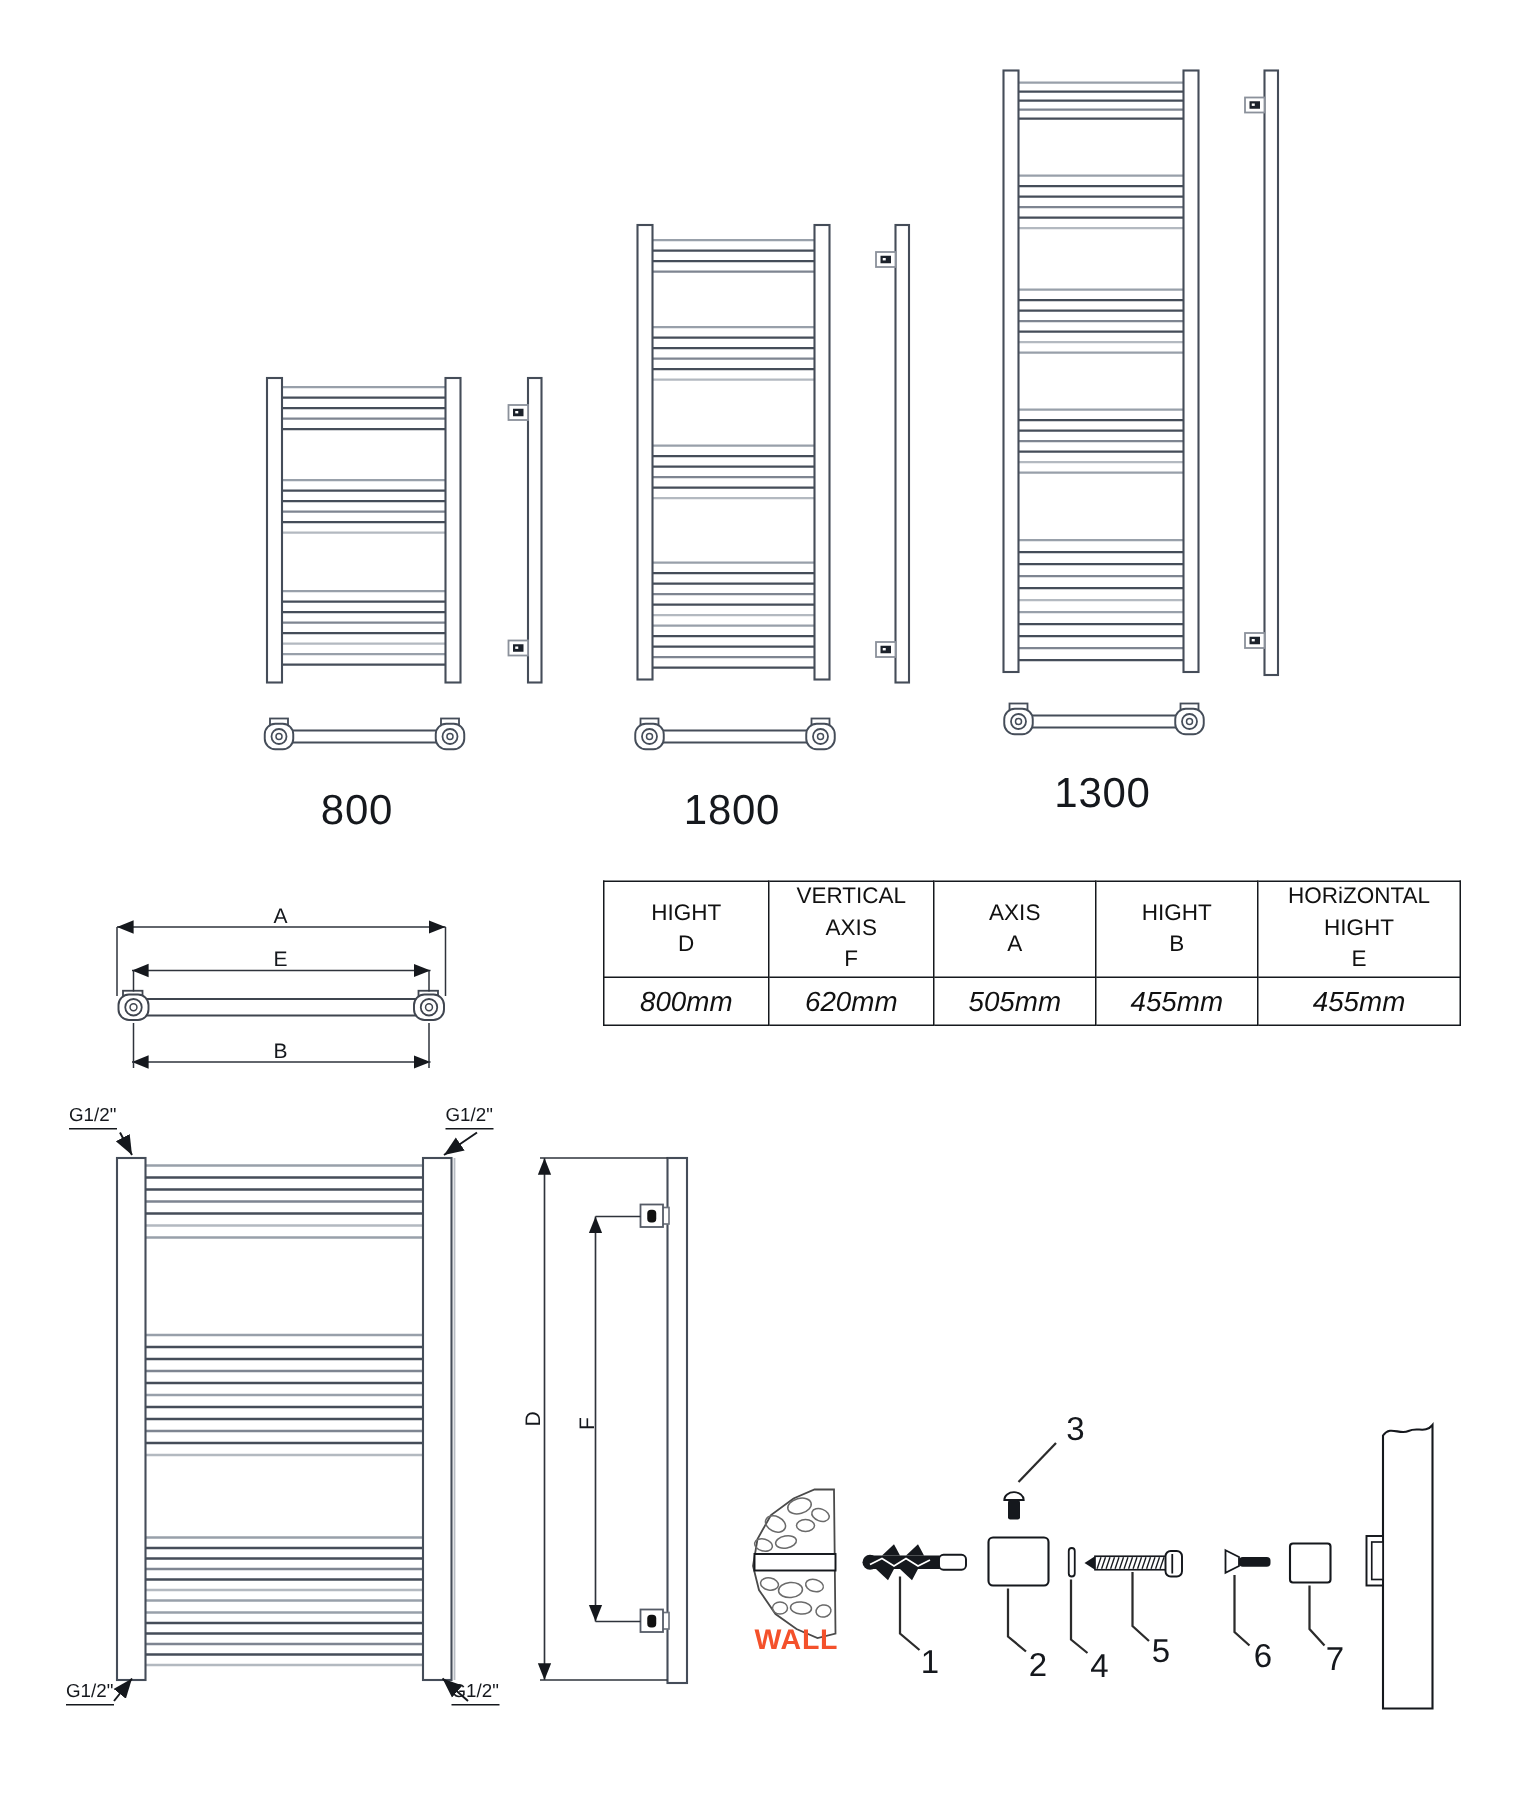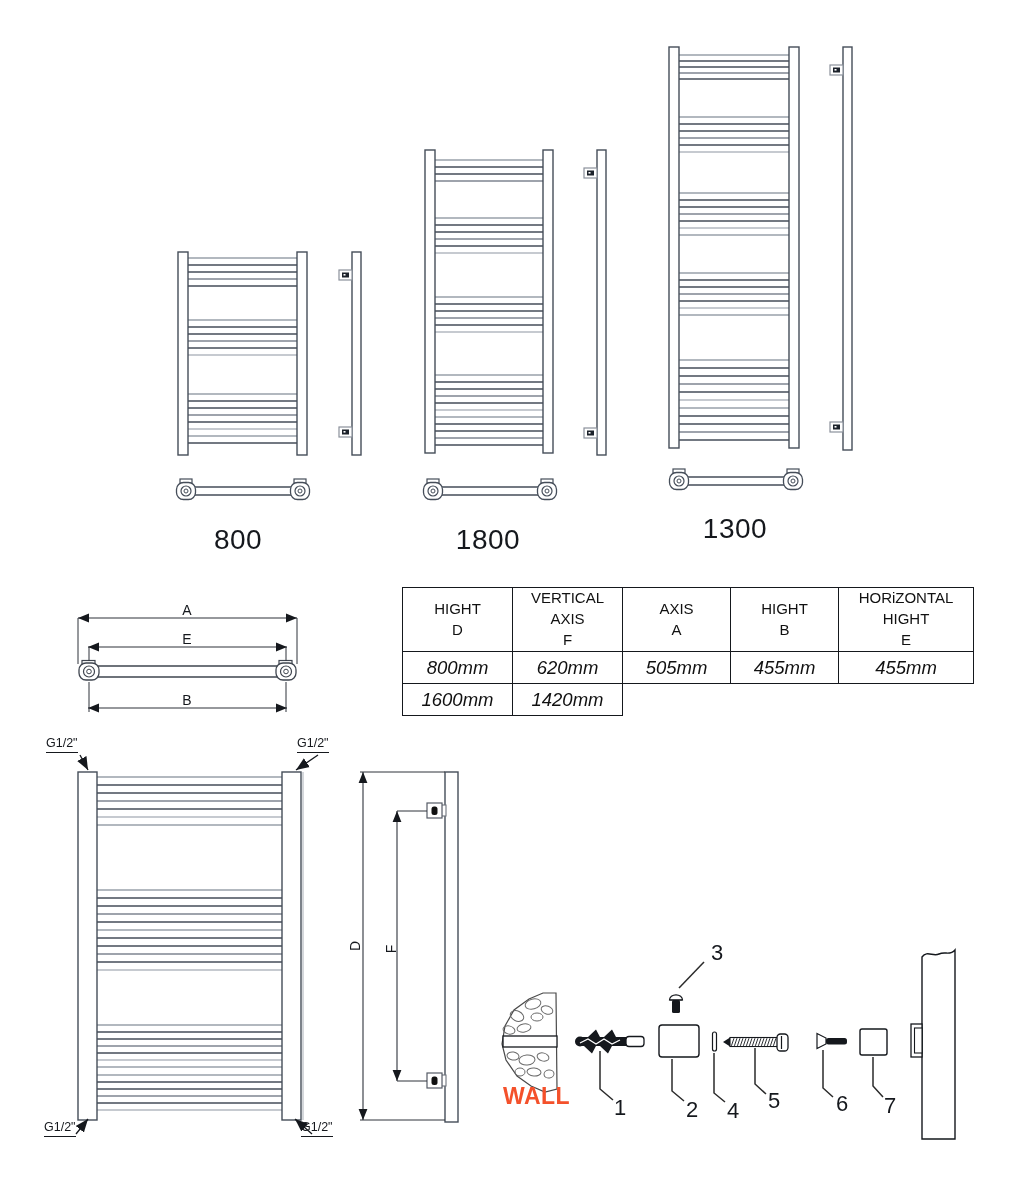--- a/index.html
+++ b/index.html
@@ -5,21 +5,21 @@
   html,body{margin:0;padding:0;background:#fff;}
   #canvas{position:relative;width:1020px;height:1200px;background:#fff;
           font-family:"Liberation Sans",sans-serif;color:#15181d;overflow:hidden;}
   #art{position:absolute;left:0;top:0;}
   .ovl{position:absolute;white-space:nowrap;}
   .size-label{font-size:28px;transform:translateX(-50%);letter-spacing:.5px;}
   .dimletter{font-size:14px;transform:translateX(-50%);}
   .rotletter{font-size:14px;transform:translate(-50%,-50%) rotate(-90deg);}
   .gfit{font-size:12.5px;border-bottom:1.3px solid #15181d;padding-bottom:1px;line-height:1.1;}
   .partnum{font-size:22px;transform:translate(-50%,-50%);}
-  .wall-label{font-size:23px;font-weight:600;letter-spacing:.5px;color:#f4512b;}
+  .wall-label{font-size:19px;font-weight:600;letter-spacing:.5px;color:#f4512b;}
   table.spec{position:absolute;left:402px;top:587px;border-collapse:collapse;table-layout:fixed;padding-left:48px;}
   table.spec td{border:1.6px solid #15181d;text-align:center;vertical-align:middle;padding:0;color:#111;}
   table.spec tr.hdr td{height:63px;font-size:15px;line-height:1.38;white-space:pre-line;}
   table.spec tr.row td{height:31px;font-size:18.5px;font-style:italic;}
   table.spec td.nb{border:none;}
 </style>
 </head>
 <body>
 
 <div id="canvas">
@@ -365,27 +365,20 @@
 HIGHT
 E</td>
     </tr>
     <tr class="row">
       <td>800mm</td>
       <td>620mm</td>
       <td>505mm</td>
       <td>455mm</td>
       <td>455mm</td>
     </tr>
-    <tr class="row">
-      <td>1600mm</td>
-      <td>1420mm</td>
-      <td class="nb"></td>
-      <td class="nb"></td>
-      <td class="nb"></td>
-    </tr>
   </tbody>
     </table>
 
   <div class="ovl wall-label" style="left:503px;top:1083px">WALL</div>
   <div class="ovl partnum" style="left:620px;top:1108px">1</div>
   <div class="ovl partnum" style="left:692px;top:1110px">2</div>
   <div class="ovl partnum" style="left:717px;top:953px">3</div>
   <div class="ovl partnum" style="left:733px;top:1111px">4</div>
   <div class="ovl partnum" style="left:774px;top:1101px">5</div>
   <div class="ovl partnum" style="left:842px;top:1104px">6</div>

